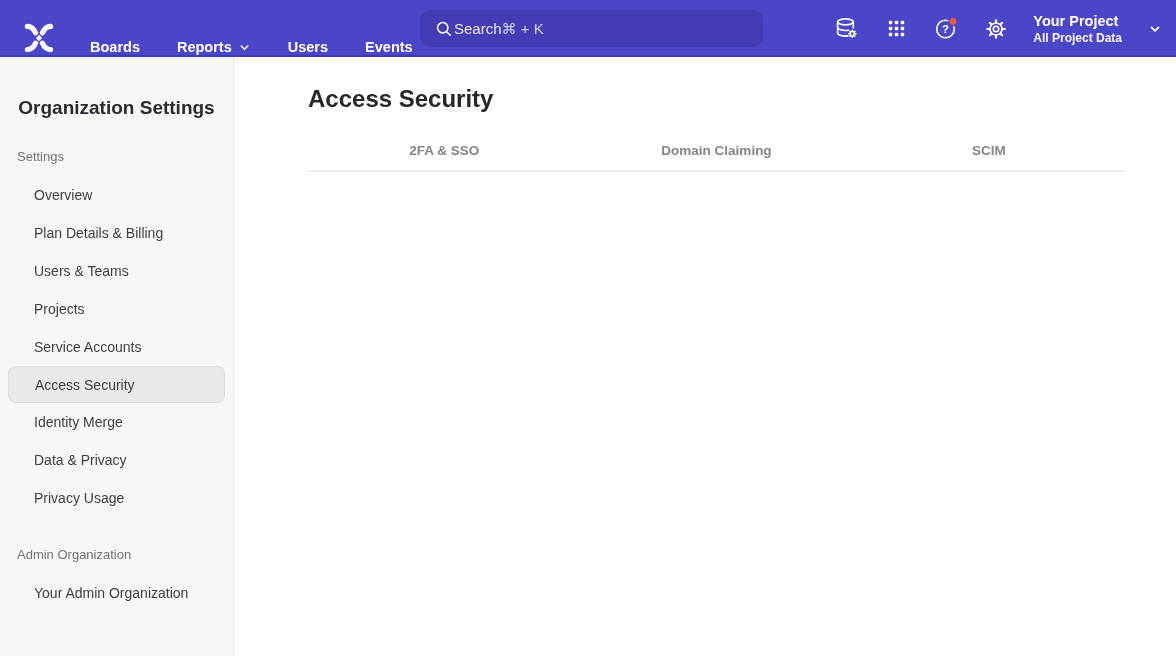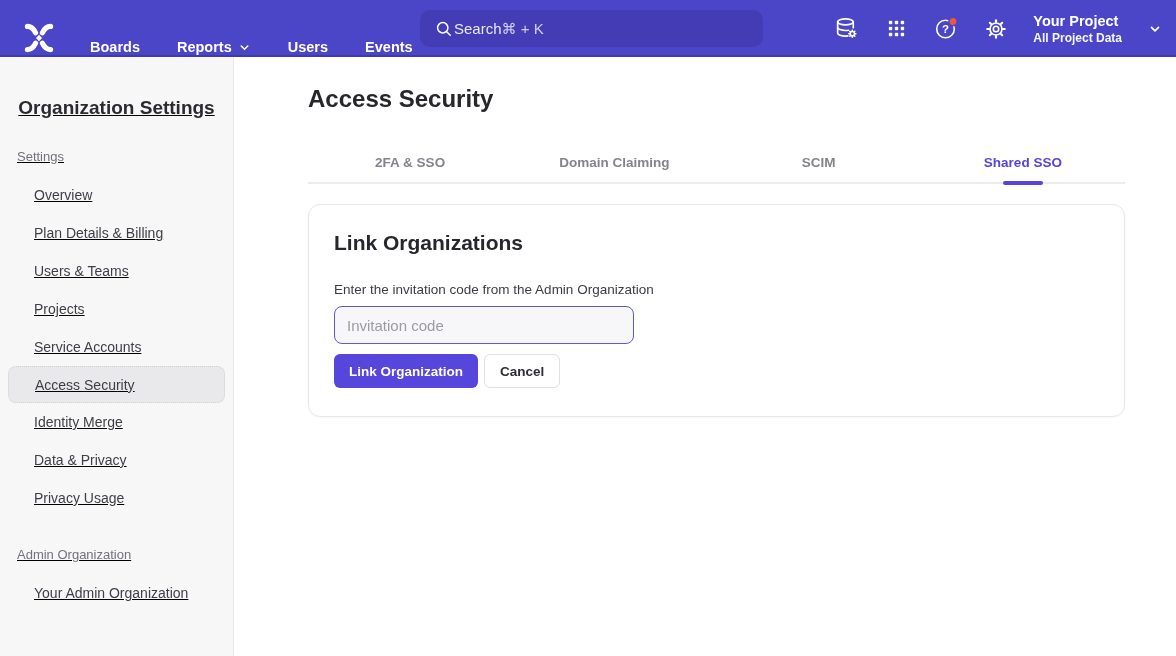--- a/index.html
+++ b/index.html
@@ -22,34 +22,34 @@
                align-items:center; gap:24px; }
   .icon-btn { width:26px; height:26px; display:flex; align-items:center;
               justify-content:center; cursor:pointer; }
   .project { color:#fff; margin-left:0; cursor:pointer; text-align:left; }
   .project-name { font-size:14.5px; font-weight:700; line-height:19px; }
   .project-sub { font-size:12px; font-weight:600; line-height:15px; opacity:.95; }
   .proj-chevron { margin-left:2px; cursor:pointer; }
 
   
   .sidebar { position:absolute; left:0; top:57px; bottom:0; width:234px;
-             background:#F7F7F8; border-right:1px solid #E9E9EC;text-decoration:underline; }
+             background:#F7F7F8; border-right:1px solid #E9E9EC; }
   .side-title { margin-top:40px; text-align:center; font-size:19px; font-weight:700;
                 color:#2A2A30; }
   .section-label { margin:30px 0 12px 17px; font-size:13px; color:#72727B; }
   .side-item { height:38px; display:flex; align-items:center; padding-left:34px;
                font-size:14px; color:#3E3E46; cursor:pointer; }
   .side-item.selected { background:#E9E9EB; border:1px dotted #CFCFD4; border-radius:8px;
                         margin:0 8px; padding-left:26px; height:37px; }
 
   
   .main { position:absolute; left:256px; top:57px; right:0; bottom:0; background:#fff;
           padding:27px 0 0 52px; }
   .page-title { font-size:24px; font-weight:700; color:#26262B; line-height:29px; }
-  .tabs { width:817px; margin-top:36px; display:flex; border-bottom:2px solid #ECECEF; }
+  .tabs { width:817px; margin-top:24px; display:flex; border-bottom:2px solid #ECECEF; }
   .tab { flex:1; text-align:center; padding:6px 0 12px; font-size:13.5px; font-weight:600;
          color:#84848D; position:relative; cursor:pointer; }
   .tab.active { color:#5545DC; }
   .tab-indicator { position:absolute; left:50%; transform:translateX(-50%); bottom:-3px;
                    width:40px; height:4px; border-radius:2px; background:#5545DC; }
   .card { width:817px; margin-top:20px; border:1px solid #E7E7EA; border-radius:12px;
           padding:26px 25px 28px; box-shadow:0 1px 2px rgba(20,20,40,.03); }
   .card-title { font-size:21px; font-weight:700; color:#26262B; margin-bottom:27px; }
   .field-label { font-size:13.5px; color:#3C3C43; margin-bottom:9px; }
   .invite-input { display:block; width:300px; height:38px; border:1.5px solid #6155E0;
@@ -194,28 +194,15 @@
   <div class="side-item">Your Admin Organization</div>
 </aside>
 
 <main class="main">
   <h1 class="page-title">Access Security</h1>
 
   <div class="tabs">
     <div class="tab">2FA &amp; SSO</div>
     <div class="tab">Domain Claiming</div>
     <div class="tab">SCIM</div>
-    <div class="tab active">
-      <span>Shared SSO</span>
-      <span class="tab-indicator"></span>
-    </div>
-  </div>
-
-  <section class="card">
-    <h2 class="card-title">Link Organizations</h2>
-    <div class="field-label">Enter the invitation code from the Admin Organization</div>
-    <input class="invite-input" type="text" placeholder="Invitation code" style="">
-    <div class="btn-row">
-      <button class="btn btn-primary">Link Organization</button>
-      <button class="btn btn-secondary">Cancel</button>
-    </div>
-  </section>
+  </div>
+
 </main>
 
 </body></html>

